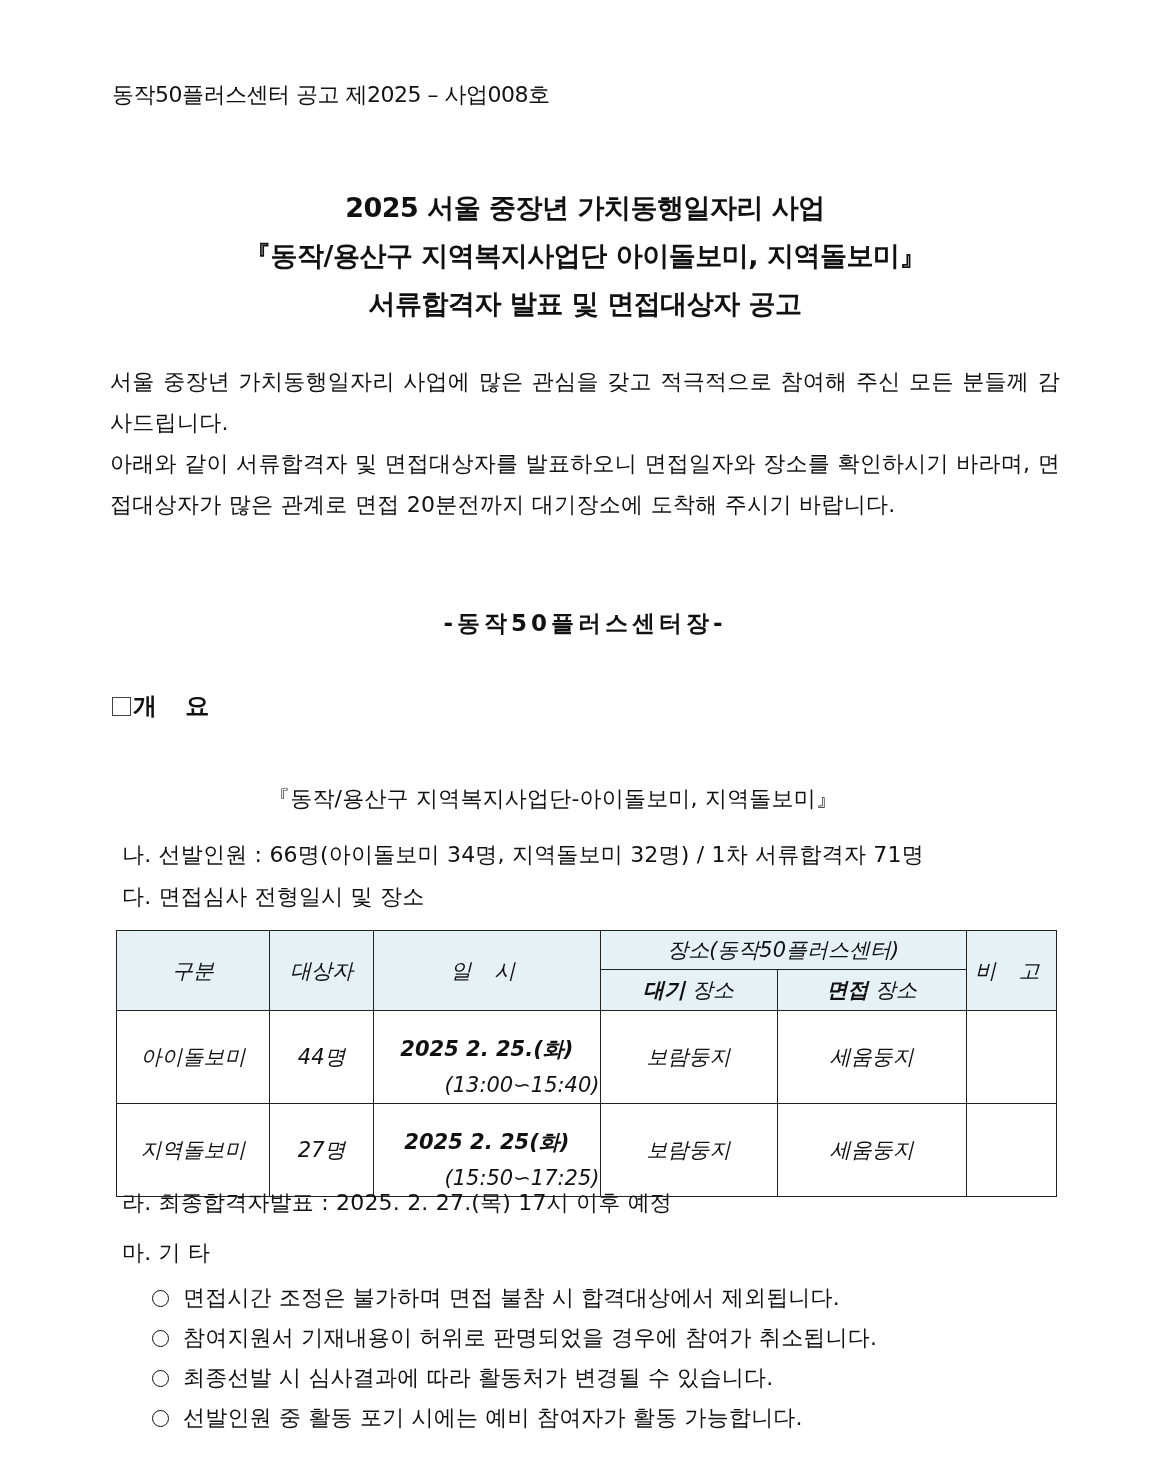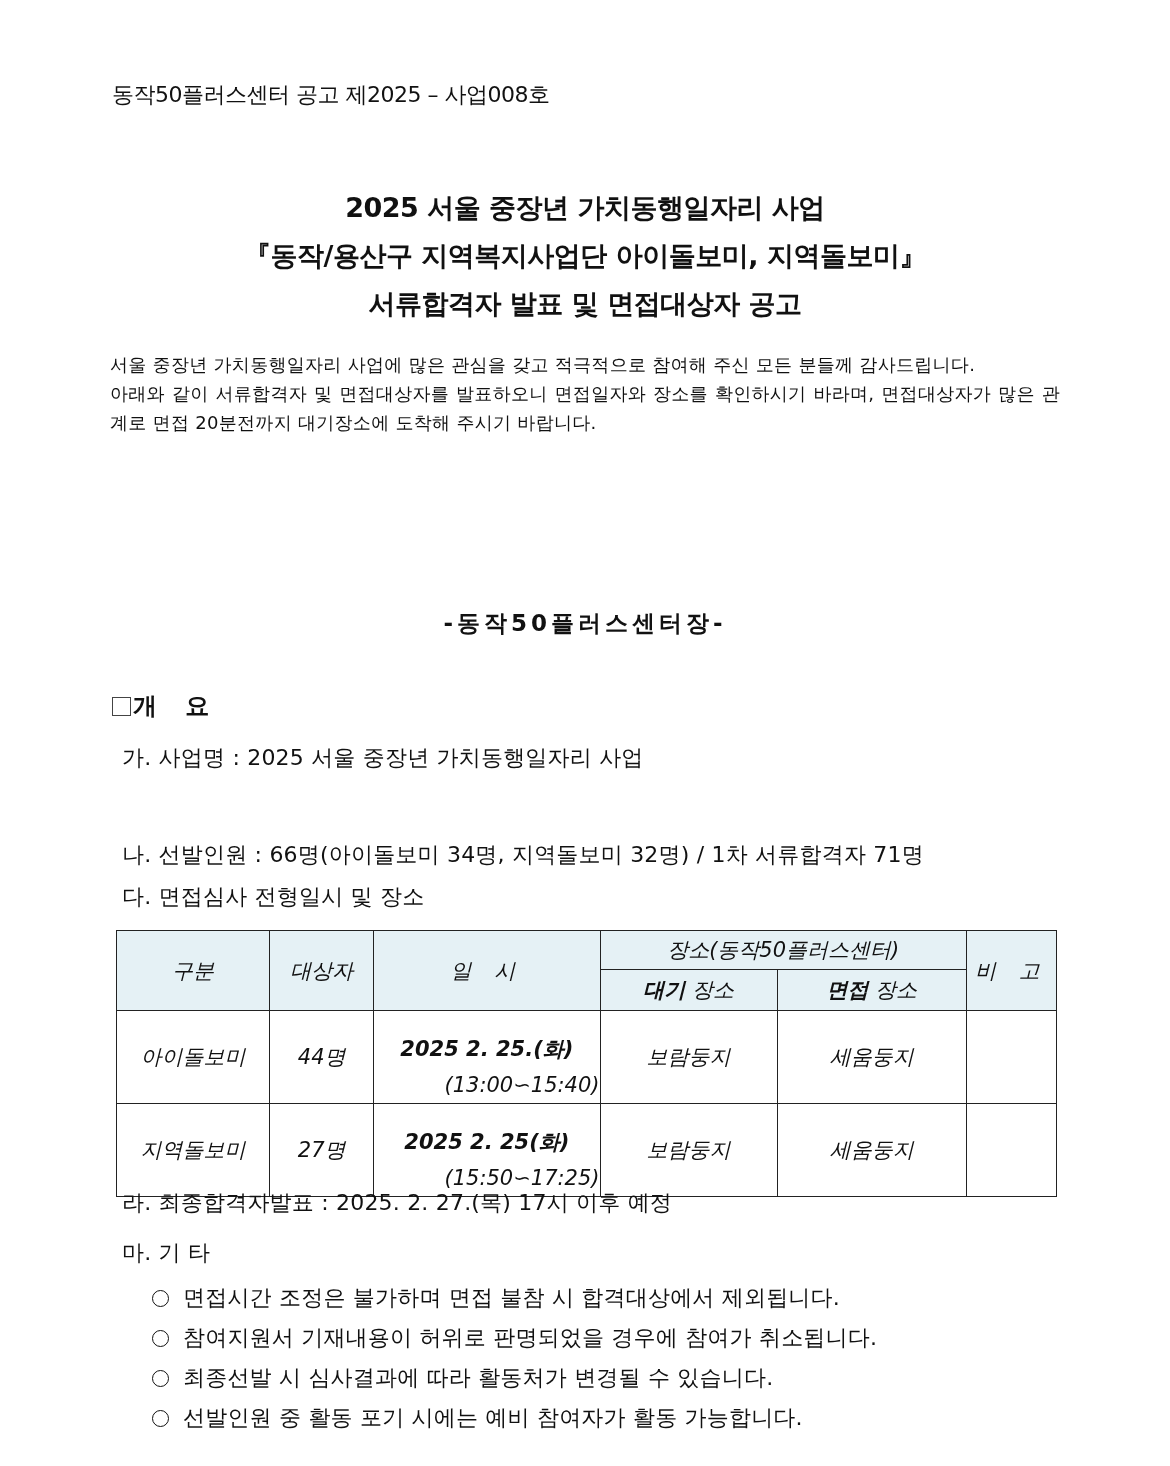--- a/index.html
+++ b/index.html
@@ -35,24 +35,24 @@
       top: 184px;
       text-align: center;
       font-weight: bold;
       font-size: 27px;
       line-height: 48px;
       letter-spacing: -0.5px;
     }
     .intro {
       position: absolute;
       left: 110px;
-      top: 350px;
+      top: 361px;
       width: 950px;
-      font-size: 18px;
-      line-height: 29px;
+      font-size: 22px;
+      line-height: 41px;
       letter-spacing: 0.3px;
       text-align: justify;
       word-break: break-all;
     }
     .intro p { margin: 0; }
     .signature {
       position: absolute;
       left: 0;
       width: 1170px;
       top: 608px;
@@ -162,21 +162,21 @@
     <p>아래와 같이 서류합격자 및 면접대상자를 발표하오니 면접일자와 장소를 확인하시기 바라며, 면접대상자가 많은 관계로 면접 20분전까지 대기장소에 도착해 주시기 바랍니다.</p>
   </div>
 
   <div class="signature">-동작50플러스센터장-</div>
 
   <div class="section-heading">
     <span class="checkbox-glyph"></span>
     <span class="heading-text">개 요</span>
   </div>
 
-  <div class="item item-a">가. 사업명 : 2025 서울 중장년 가치동행일자리 사업</div>
+  <div class="item item-a2">『동작/용산구 지역복지사업단-아이돌보미, 지역돌보미』</div>
   <div class="item item-b">나. 선발인원 : 66명(아이돌보미 34명, 지역돌보미 32명) / 1차 서류합격자 71명</div>
   <div class="item item-c">다. 면접심사 전형일시 및 장소</div>
 
   <table class="schedule">
     <colgroup>
       <col class="col1">
         <col class="col2">
         <col class="col3">
         <col class="col4">
         <col class="col5">

